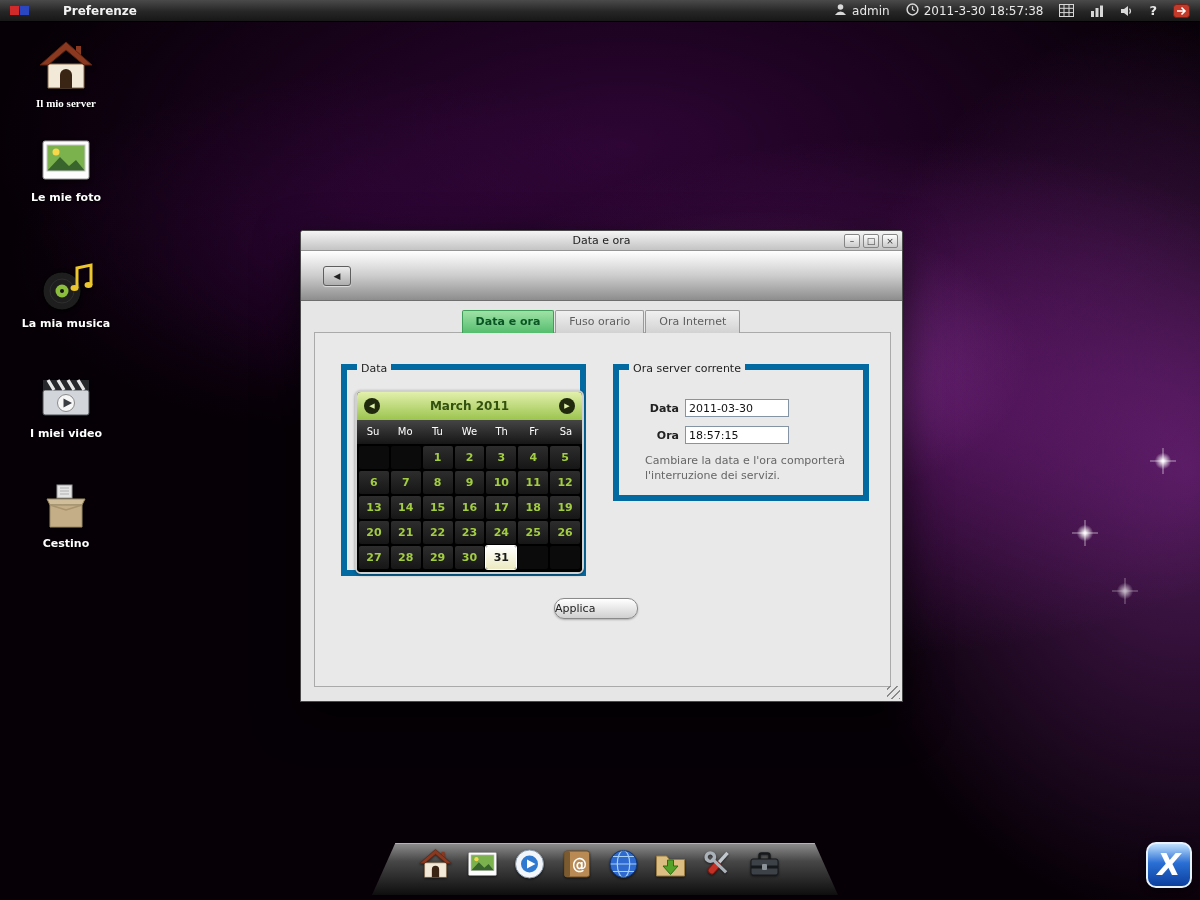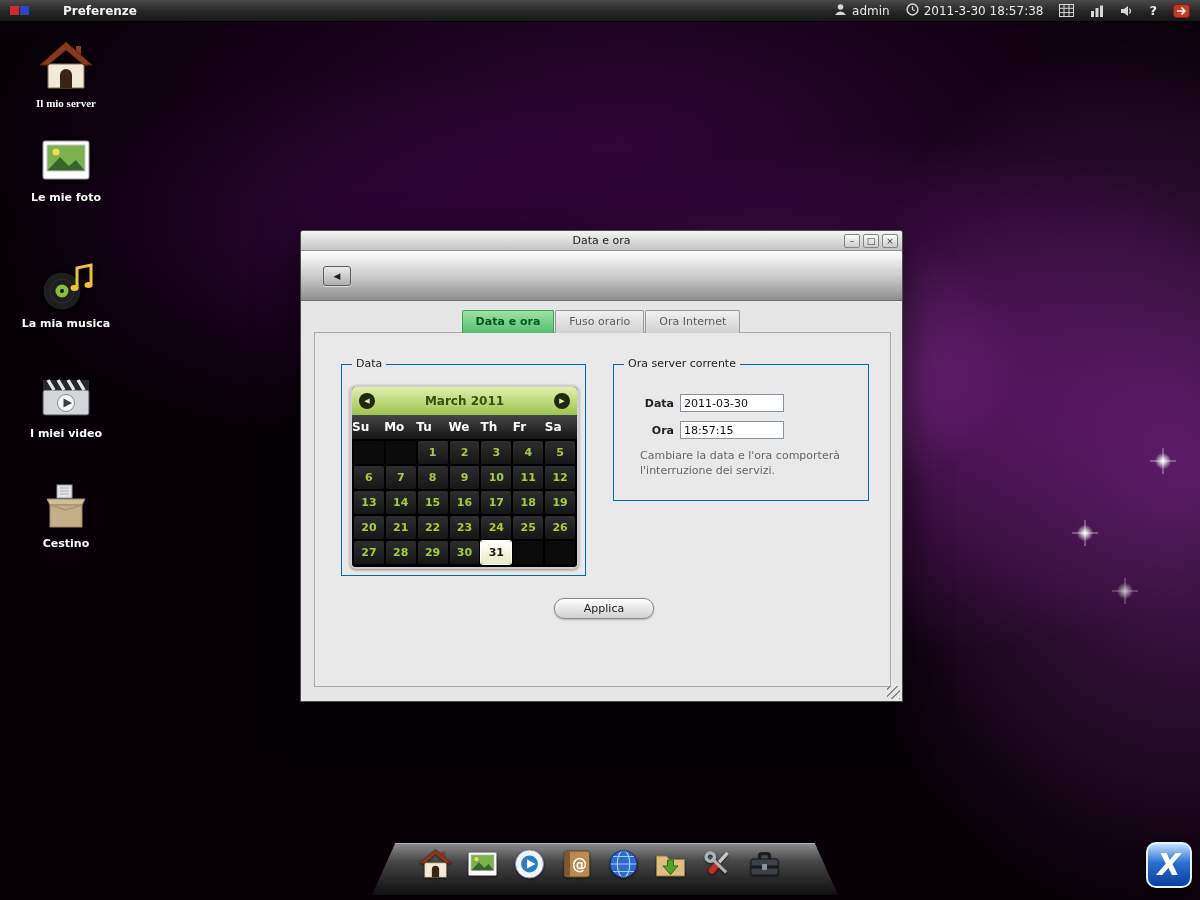--- a/index.html
+++ b/index.html
@@ -51,48 +51,48 @@
   #back-button{width:28px;height:20px;border:1px solid #5e5e5e;border-radius:3px;cursor:pointer;
     background:linear-gradient(#ececec,#aeaeae);font-size:9px;color:#222;text-align:center;line-height:18px;
     box-shadow:0 1px 1px rgba(255,255,255,.6)}
   #window-body{position:relative;height:400px}
   #panel{position:absolute;left:13px;top:31px;width:577px;height:355px;border:1px solid #aaa;background:#e9e9e9}
   #tabs{position:absolute;left:0;right:0;top:9px;display:flex;justify-content:center;z-index:3}
   .tab{height:23px;padding:0 13px;line-height:22px;font-size:11px;cursor:pointer;
     border:1px solid #9a9a9a;border-bottom:none;margin-right:1px;border-radius:2px 2px 0 0;
     background:linear-gradient(#f0f0f0,#d2d2d2);color:#5e5e5e}
   .tab.active{background:linear-gradient(#9fe2a6,#55bd6e);color:#0a5424;font-weight:bold;border-color:#3f9f58}
-  .group{position:absolute;border:1px solid #0369a1;z-index:4}
+  .group{position:absolute;border:6px solid #0369a1;z-index:4}
   .group-legend{position:absolute;top:-8px;left:10px;background:#e9e9e9;padding:0 4px;font-size:11px;color:#222}
   #group-data{left:40px;top:63px;width:245px;height:212px}
   #group-ora{left:312px;top:63px;width:256px;height:137px}
   
   #calendar{position:absolute;left:8px;top:20px;width:229px;border:2px solid #d0d0d0;border-radius:6px;
     background:#000;overflow:hidden;box-shadow:0 1px 3px rgba(0,0,0,.4)}
   #cal-header{height:28px;background:linear-gradient(#e2f0ab,#9cc44e);display:flex;align-items:center;
     justify-content:space-between;padding:0 7px}
   .cal-arrow{width:16px;height:16px;border-radius:50%;background:#20290e;color:#dff0a8;cursor:pointer;
     font-size:7px;line-height:16px;text-align:center}
   #cal-month{font-size:12px;font-weight:bold;color:#33510f}
   #cal-days{display:grid;grid-template-columns:repeat(7,1fr);height:24px;background:linear-gradient(#454545,#161616)}
-  .cal-dayhead{color:#fff;font-weight:bold;font-size:12px;text-align:left;line-height:24px}
+  .cal-dayhead{color:#fff;font-weight:normal;font-size:10px;text-align:center;line-height:24px}
   #cal-grid{display:grid;grid-template-columns:repeat(7,1fr);grid-auto-rows:25px;background:#000;padding:1px 1px 2px}
   .cal-cell{margin:1px;border-radius:2px;background:linear-gradient(#2d2d2d,#161616);
     color:#a2cc42;font-size:11px;font-weight:bold;display:flex;align-items:center;justify-content:center;cursor:pointer}
   .cal-cell.empty{background:#0b0b0b;cursor:default}
   .cal-cell.selected{background:linear-gradient(#ffffff,#ecebc2);color:#1a1a1a;box-shadow:0 0 0 1px #fff}
   
   .form-row{position:absolute;left:0;display:flex;align-items:center}
   .form-label{width:60px;text-align:right;font-size:11px;font-weight:bold;color:#222;margin-right:6px}
   .form-input{width:104px;height:18px;border:1px solid #8494a4;background:#fff;font-size:11px;
     padding:0 3px;font-family:"DejaVu Sans","Liberation Sans",sans-serif;color:#111}
   .note{position:absolute;left:26px;top:84px;width:226px;font-size:11px;color:#666;line-height:1.35}
-  #apply-button{position:absolute;left:253px;top:297px;width:100px;height:21px;z-index:5;cursor:pointer;
+  #apply-button{position:absolute;left:253px;top:297px;width:84px;height:21px;z-index:5;cursor:pointer;
     border:1px solid #8a8a8a;border-radius:10px;background:linear-gradient(#ffffff,#d0d0d0);
-    font-size:11px;color:#222;text-align:center;line-height:19px;box-shadow:0 1px 2px rgba(0,0,0,.25)}
+    font-size:11px;color:#222;line-height:19px;box-shadow:0 1px 2px rgba(0,0,0,.25)}
   #resize-handle{position:absolute;right:2px;bottom:2px;width:13px;height:13px;cursor:nwse-resize;
     background:repeating-linear-gradient(135deg,transparent 0 2px,#8a8a8a 2px 3px,transparent 3px 5px)}
   
   #dock{position:absolute;left:372px;top:843px;width:466px;height:52px;z-index:5;
     background:linear-gradient(#8f8f8f,#474747 35%,#0e0e0e);
     clip-path:polygon(5% 0,95% 0,100% 100%,0 100%);
     box-shadow:inset 0 1px 0 rgba(255,255,255,.35)}
   #dock-icons{position:absolute;left:50%;transform:translateX(-50%);top:847px;z-index:6;display:flex;gap:13px}
   .dock-icon{display:block;width:34px;height:34px;cursor:pointer}
   .dock-icon svg{width:34px;height:34px;filter:drop-shadow(0 1px 1px rgba(0,0,0,.6))}

